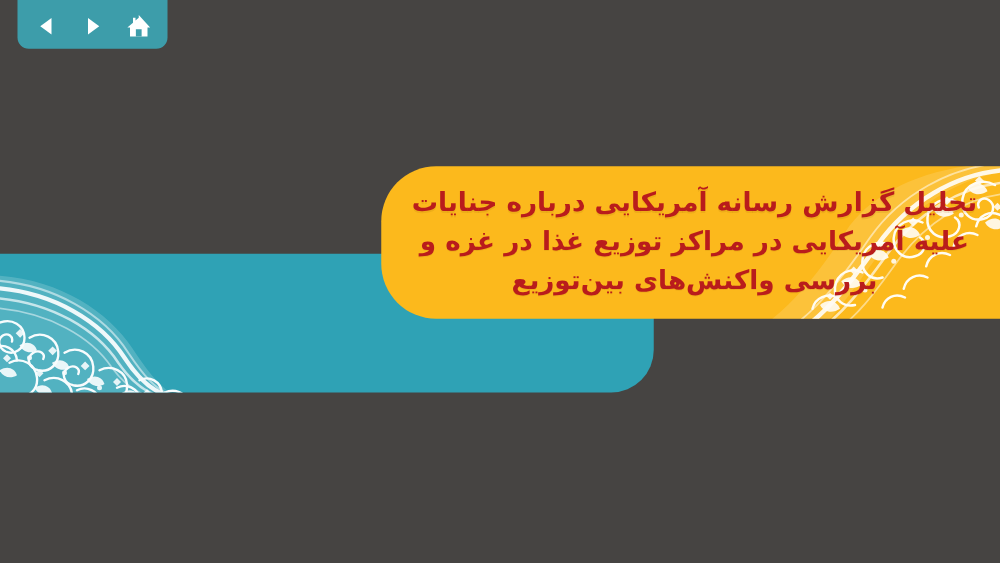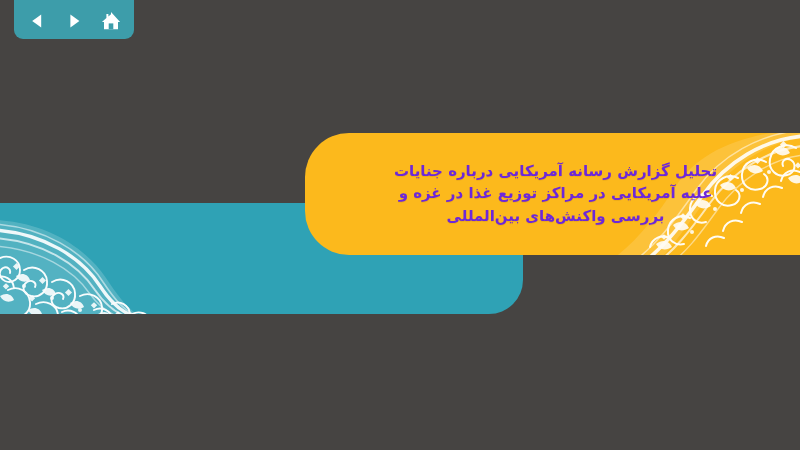--- a/index.html
+++ b/index.html
@@ -94,22 +94,22 @@
     flex-direction: column;
     align-items: center;
     justify-content: center;
     gap: 1px;
     direction: rtl;
     z-index: 3;
     padding: 0 10px 0 16px;
     box-sizing: border-box;
   }
   .title-line {
-    color: #6d28d9;
-    font-size: 15px;
+    color: #b91c1c;
+    font-size: 21px;
     line-height: 1.42;
     font-weight: 700;
     white-space: nowrap;
     text-align: center;
     letter-spacing: 0px;
     text-shadow: 0 1px 0 rgba(140,90,0,0.12);
   }
 </style>
 </head>
 <body>
@@ -238,17 +238,17 @@
         <circle cx="155" cy="44" r="2"></circle>
         <circle cx="128" cy="62" r="2"></circle>
         <circle cx="101" cy="81" r="2"></circle>
         <circle cx="78" cy="104" r="2"></circle>
       </g>
     </svg>
 
     <div id="title-block">
       <div class="title-line">تحلیل گزارش رسانه آمریکایی درباره جنایات</div>
       <div class="title-line">علیه آمریکایی در مراکز توزیع غذا در غزه و</div>
-      <div class="title-line">بررسی واکنش‌های بین‌المللی</div>
+      <div class="title-line">بررسی واکنش‌های بین‌توزیع</div>
     </div>
   </div>
 
 </div>
 
 </body></html>

